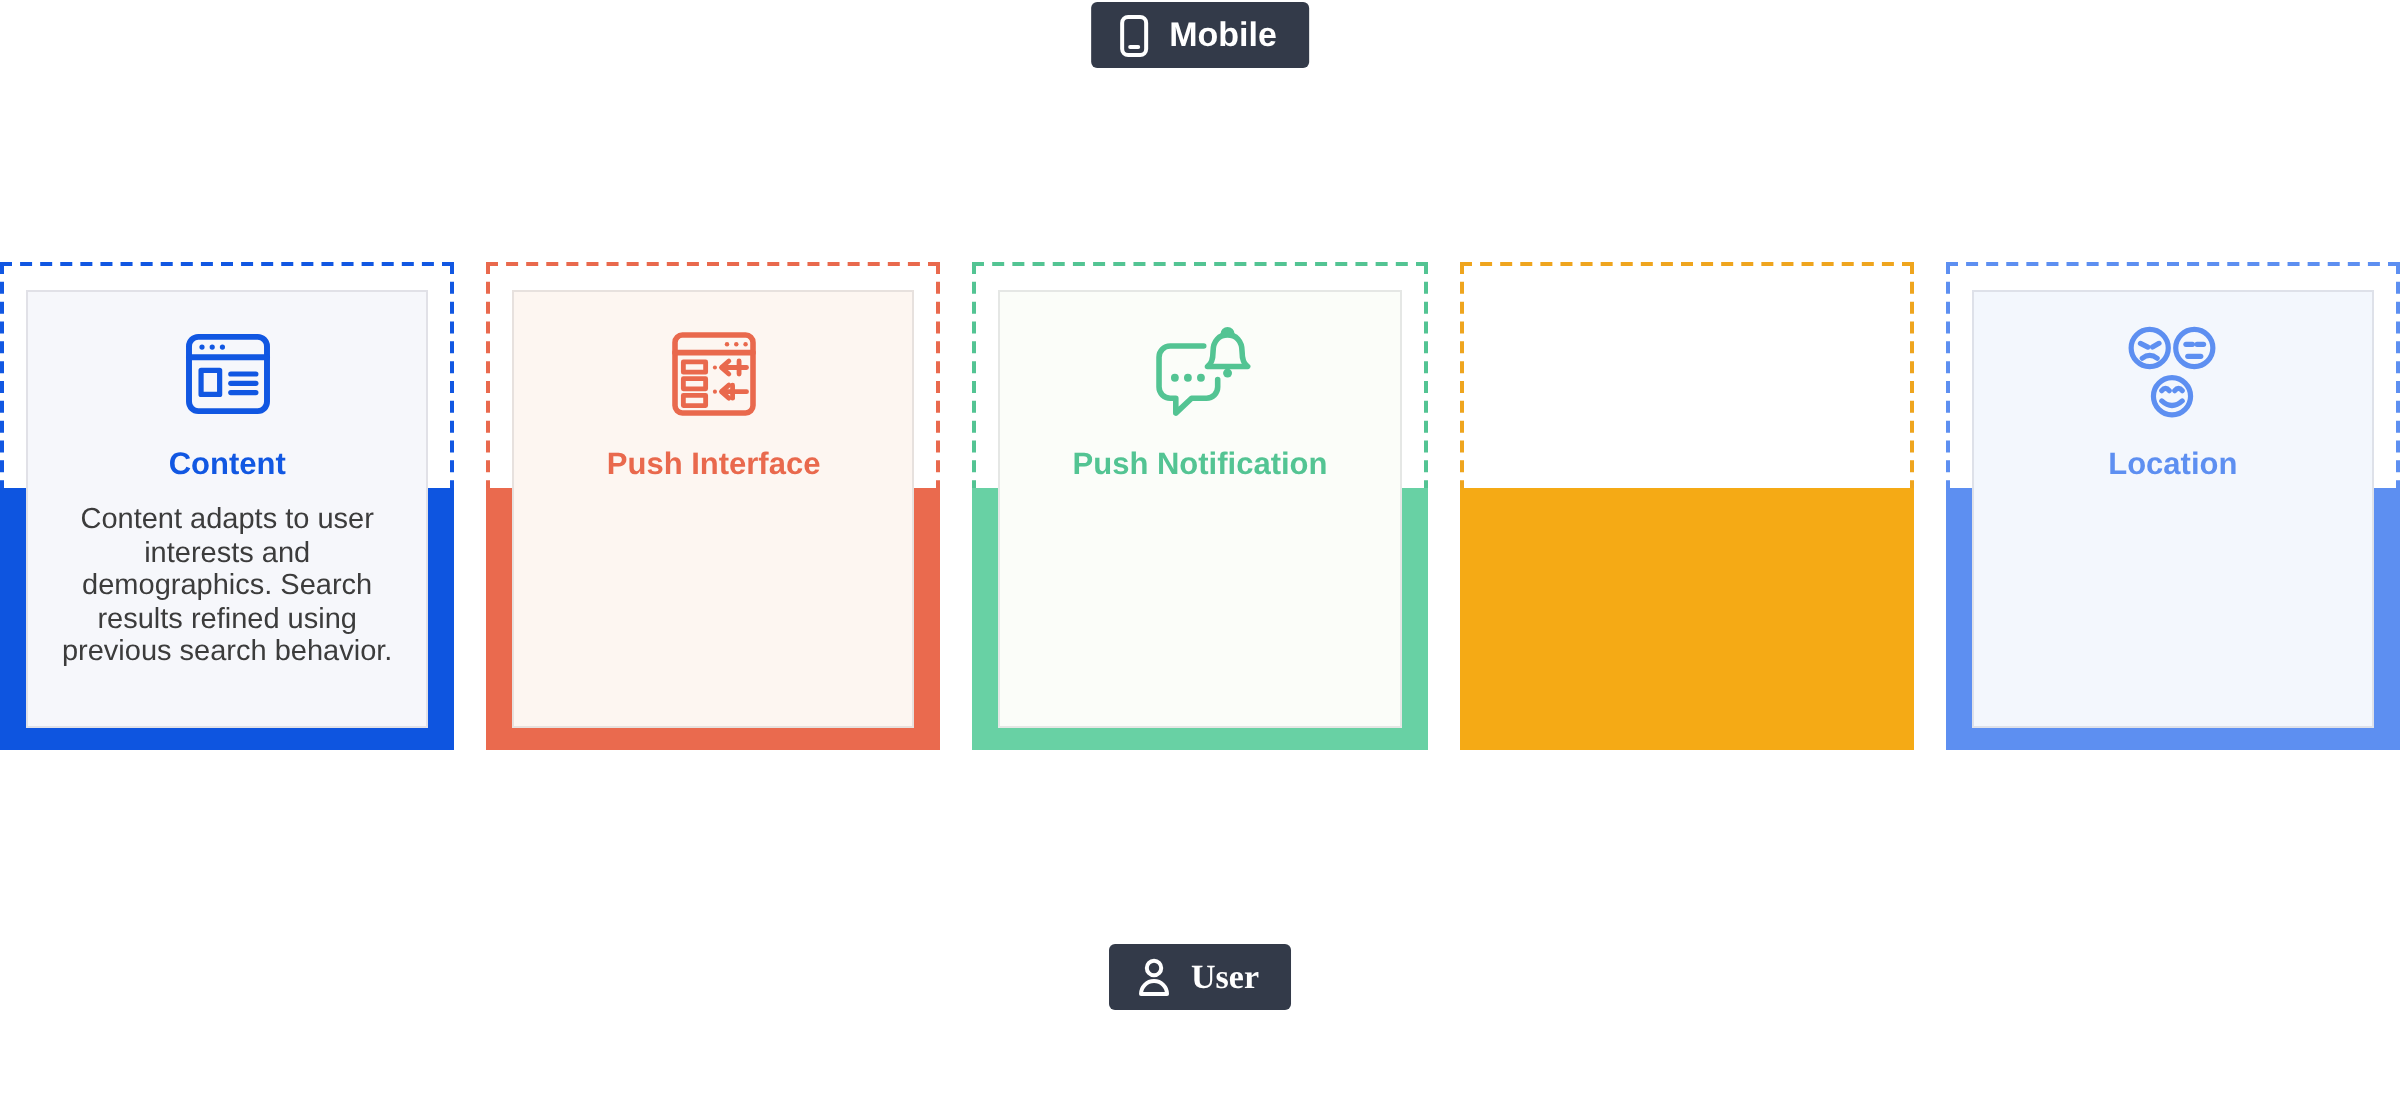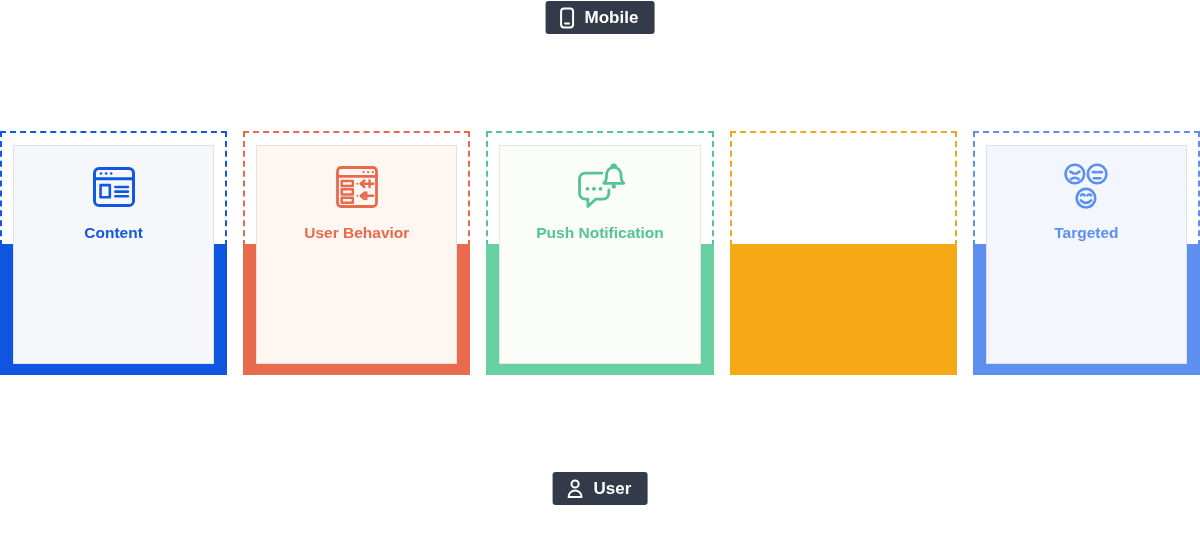--- a/index.html
+++ b/index.html
@@ -75,20 +75,25 @@
           <circle cx="16" cy="13.5" r="1.4" fill="currentColor" stroke="none"></circle>
           <circle cx="21.5" cy="13.5" r="1.4" fill="currentColor" stroke="none"></circle>
           <circle cx="27" cy="13.5" r="1.4" fill="currentColor" stroke="none"></circle>
           <rect x="15.5" y="26" width="10" height="13" stroke-width="2.8"></rect>
           <line x1="31.5" y1="28" x2="45" y2="28" stroke-width="2.8"></line>
           <line x1="31.5" y1="33" x2="45" y2="33" stroke-width="2.8"></line>
           <line x1="31.5" y1="38" x2="45" y2="38" stroke-width="2.8"></line>
         </svg>
       </span>
       <h3>Content</h3>
+      <p>Content adapts to user
+interests and
+demographics. Search
+results refined using
+previous search behavior.</p>
     </div>
   </div>
 
   <div class="group" style="--accent: #e9694d; --block: #ea6a4e; --card-bg: #fdf6f1;">
     <div class="dashed"></div>
     <div class="block"></div>
     <div class="card">
       <span class="icon">
         <svg width="56" height="52" viewBox="0 0 60 56" fill="none" stroke="currentColor" stroke-width="3" stroke-linecap="round" stroke-linejoin="round">
           <rect x="9" y="7" width="42" height="42" rx="4"></rect>
@@ -102,21 +107,21 @@
           <circle cx="30.5" cy="24.5" r="1.1" fill="currentColor" stroke="none"></circle>
           <path d="M38 21 l-4 3.5 l4 3.5" stroke-width="2.6"></path>
           <line x1="34.5" y1="24.5" x2="47.5" y2="24.5" stroke-width="2.6"></line>
           <line x1="43.5" y1="21" x2="43.5" y2="28" stroke-width="2.6"></line>
           <circle cx="30.5" cy="37.5" r="1.1" fill="currentColor" stroke="none"></circle>
           <path d="M38 34 l-4 3.5 l4 3.5" stroke-width="2.6"></path>
           <line x1="34.5" y1="37.5" x2="47.5" y2="37.5" stroke-width="2.6"></line>
           <line x1="40" y1="34" x2="40" y2="41" stroke-width="2.6"></line>
         </svg>
       </span>
-      <h3>User Behavior</h3>
+      <h3>Push Interface</h3>
     </div>
   </div>
 
   <div class="group" style="--accent: #53c493; --block: #68d1a4; --card-bg: #fbfdf9;">
     <div class="dashed"></div>
     <div class="block"></div>
     <div class="card">
       <span class="icon">
         <svg width="58" height="54" viewBox="0 0 62 58" fill="none" stroke="currentColor" stroke-width="3" stroke-linecap="round" stroke-linejoin="round">
           <path d="M33 14 H15 a6 6 0 0 0 -6 6 v16 a6 6 0 0 0 6 6 h3 v8 l8.5 -8 h8 a6 6 0 0 0 6 -6 v-4"></path>
@@ -151,27 +156,27 @@
           <circle cx="43" cy="14" r="10"></circle>
           <line x1="38.5" y1="12" x2="42" y2="12"></line>
           <line x1="44.5" y1="12" x2="48" y2="12"></line>
           <line x1="39.5" y1="18.5" x2="46.5" y2="18.5"></line>
           <circle cx="31" cy="40" r="10"></circle>
           <path d="M25.5 37 q2 -2.5 4 0"></path>
           <path d="M32.5 37 q2 -2.5 4 0"></path>
           <path d="M25.5 42.5 q5.5 5 11 0"></path>
         </svg>
       </span>
-      <h3>Targeted</h3>
+      <h3>Location</h3>
     </div>
   </div>
 
 </div>
 
-<div class="badge" id="badge-bottom" style="background: rgb(51, 58, 73);">
+<div class="badge" id="badge-bottom" style="background: rgb(51, 58, 73); font-family: Liberation Serif, serif;">
   <span>
     <svg width="19" height="21" viewBox="0 0 19 21" fill="none" stroke="#ffffff" stroke-width="2" stroke-linecap="round" stroke-linejoin="round">
       <circle cx="9.5" cy="6" r="3.6"></circle>
       <path d="M3 19 a6.5 6.5 0 0 1 13 0 z"></path>
     </svg>
   </span>
   <span>User</span>
 </div>
 
 </body></html>

